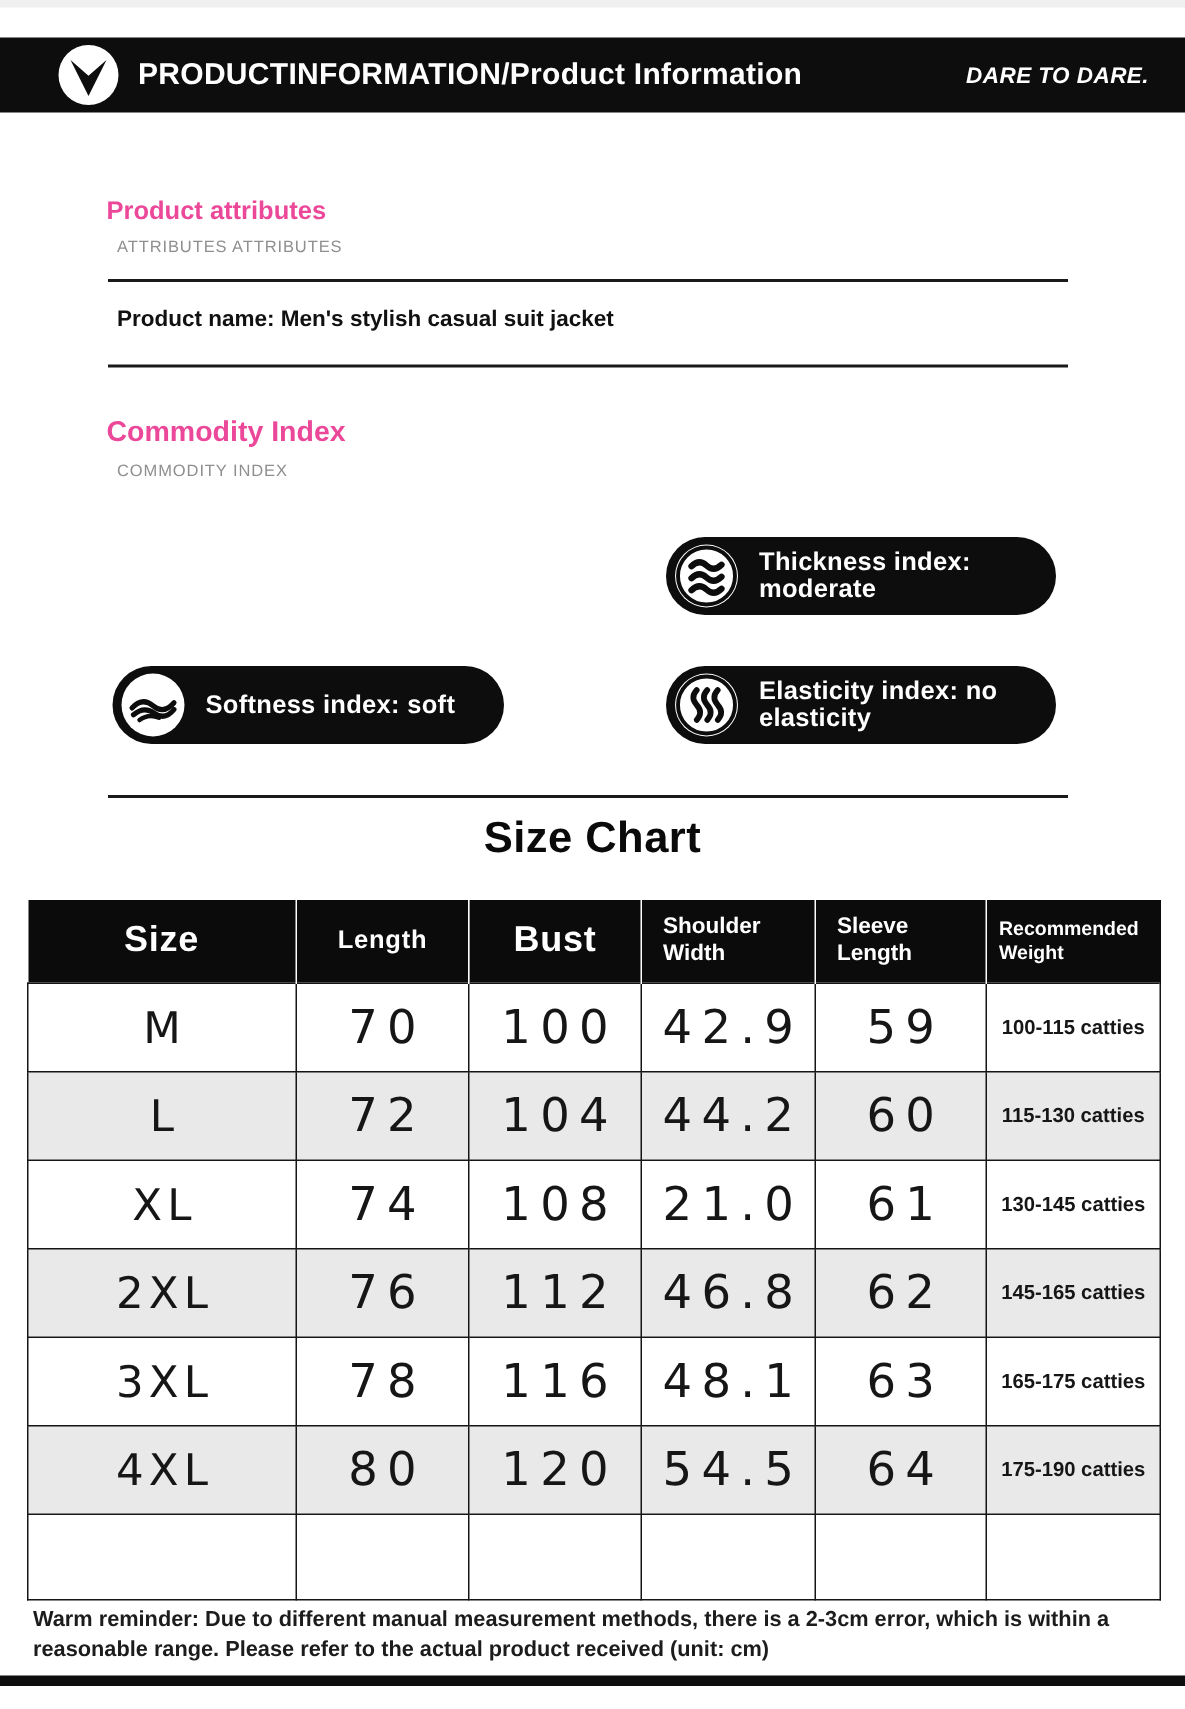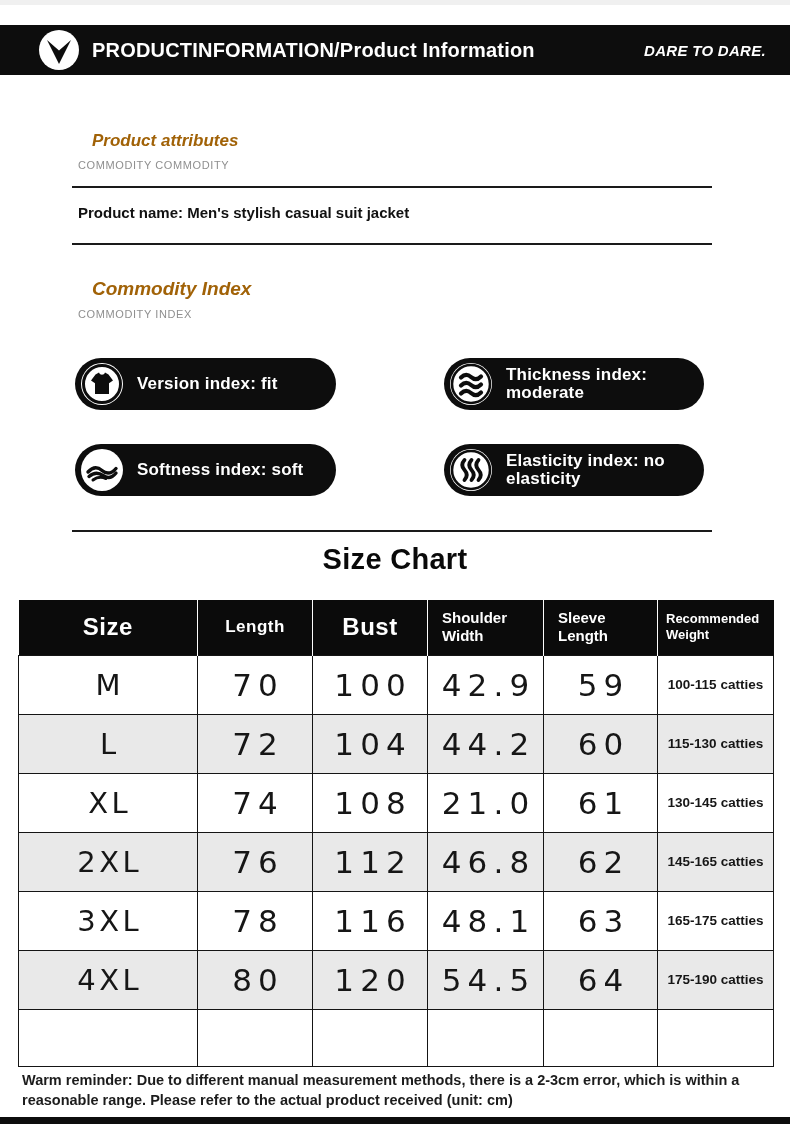--- a/index.html
+++ b/index.html
@@ -20,21 +20,21 @@
   .header-title {
     position:absolute; left:92px; top:0; height:50px; display:flex; align-items:center;
     color:#fff; font-size:20px; font-weight:bold; letter-spacing:0.2px;
   }
   .header-slogan {
     position:absolute; right:24px; top:0; height:50px; display:flex; align-items:center;
     color:#fff; font-size:15px; font-weight:bold; font-style:italic; letter-spacing:0.3px;
   }
 
   
-  .h-main { position:absolute; left:92px; color:#a16207; font-weight:bold;font-style:italic; }
+  .h-main { position:absolute; left:71px; color:#ec4899; font-weight:bold; }
   .h-sub  { position:absolute; left:78px; color:#8f8f8f; font-size:11px; letter-spacing:0.6px; }
   .rule   { position:absolute; left:72px; width:640px; height:2px; background:#1a1a1a; }
 
   .attr-heading   { top:131px; font-size:17px; }
   .attr-sub       { top:159px; }
   .rule-1         { top:186px; }
   .product-name   { position:absolute; left:78px; top:204px; font-size:15px; font-weight:bold; color:#111; }
   .rule-2         { top:243px; }
   .ci-heading     { top:278px; font-size:19px; }
   .ci-sub         { top:308px; }
@@ -106,38 +106,28 @@
       <svg width="42" height="42" viewBox="0 0 42 42">
         <circle cx="21" cy="21" r="20" fill="#ffffff"></circle>
         <path d="M9 11 L21 21.5 L33 11 L21 35 Z" fill="#0d0d0d"></path>
       </svg>
     </div>
     <div class="header-title">PRODUCTINFORMATION/Product Information</div>
     <div class="header-slogan">DARE TO DARE.</div>
   </div>
 
   <div class="h-main attr-heading">Product attributes</div>
-  <div class="h-sub attr-sub">COMMODITY COMMODITY</div>
+  <div class="h-sub attr-sub">ATTRIBUTES ATTRIBUTES</div>
   <div class="rule rule-1"></div>
   <div class="product-name">Product name: Men's stylish casual suit jacket</div>
   <div class="rule rule-2"></div>
 
   <div class="h-main ci-heading">Commodity Index</div>
   <div class="h-sub ci-sub">COMMODITY INDEX</div>
 
-  <div class="badge badge-1">
-    <div class="badge-circle">
-      <svg width="46" height="46" viewBox="0 0 46 46">
-        <circle cx="23" cy="23" r="21" fill="#ffffff"></circle>
-        <circle cx="23" cy="23" r="18.5" fill="none" stroke="#0d0d0d" stroke-width="3"></circle>
-        <path d="M16.5 13.5 L20 11.5 C21 14.5 25 14.5 26 11.5 L29.5 13.5 L34 19.5 L30 22.3 L30 33 L16 33 L16 22.3 L12 19.5 Z" fill="#0d0d0d"></path>
-      </svg>
-    </div>
-    <div class="badge-label">Version index: fit</div>
-  </div>
 
   <div class="badge badge-2">
     <div class="badge-circle">
       <svg width="46" height="46" viewBox="0 0 46 46">
         <circle cx="23" cy="23" r="21" fill="#ffffff"></circle>
         <circle cx="23" cy="23" r="19" fill="none" stroke="#0d0d0d" stroke-width="2.6"></circle>
         <path d="M13 16.5 Q18 11.5 23 16 T33 15.5" fill="none" stroke="#0d0d0d" stroke-width="4.2" stroke-linecap="round"></path>
         <path d="M13 24.5 Q18 19.5 23 24 T33 23.5" fill="none" stroke="#0d0d0d" stroke-width="4.2" stroke-linecap="round"></path>
         <path d="M13 32.5 Q18 27.5 23 32 T33 31.5" fill="none" stroke="#0d0d0d" stroke-width="4.2" stroke-linecap="round"></path>
       </svg>

